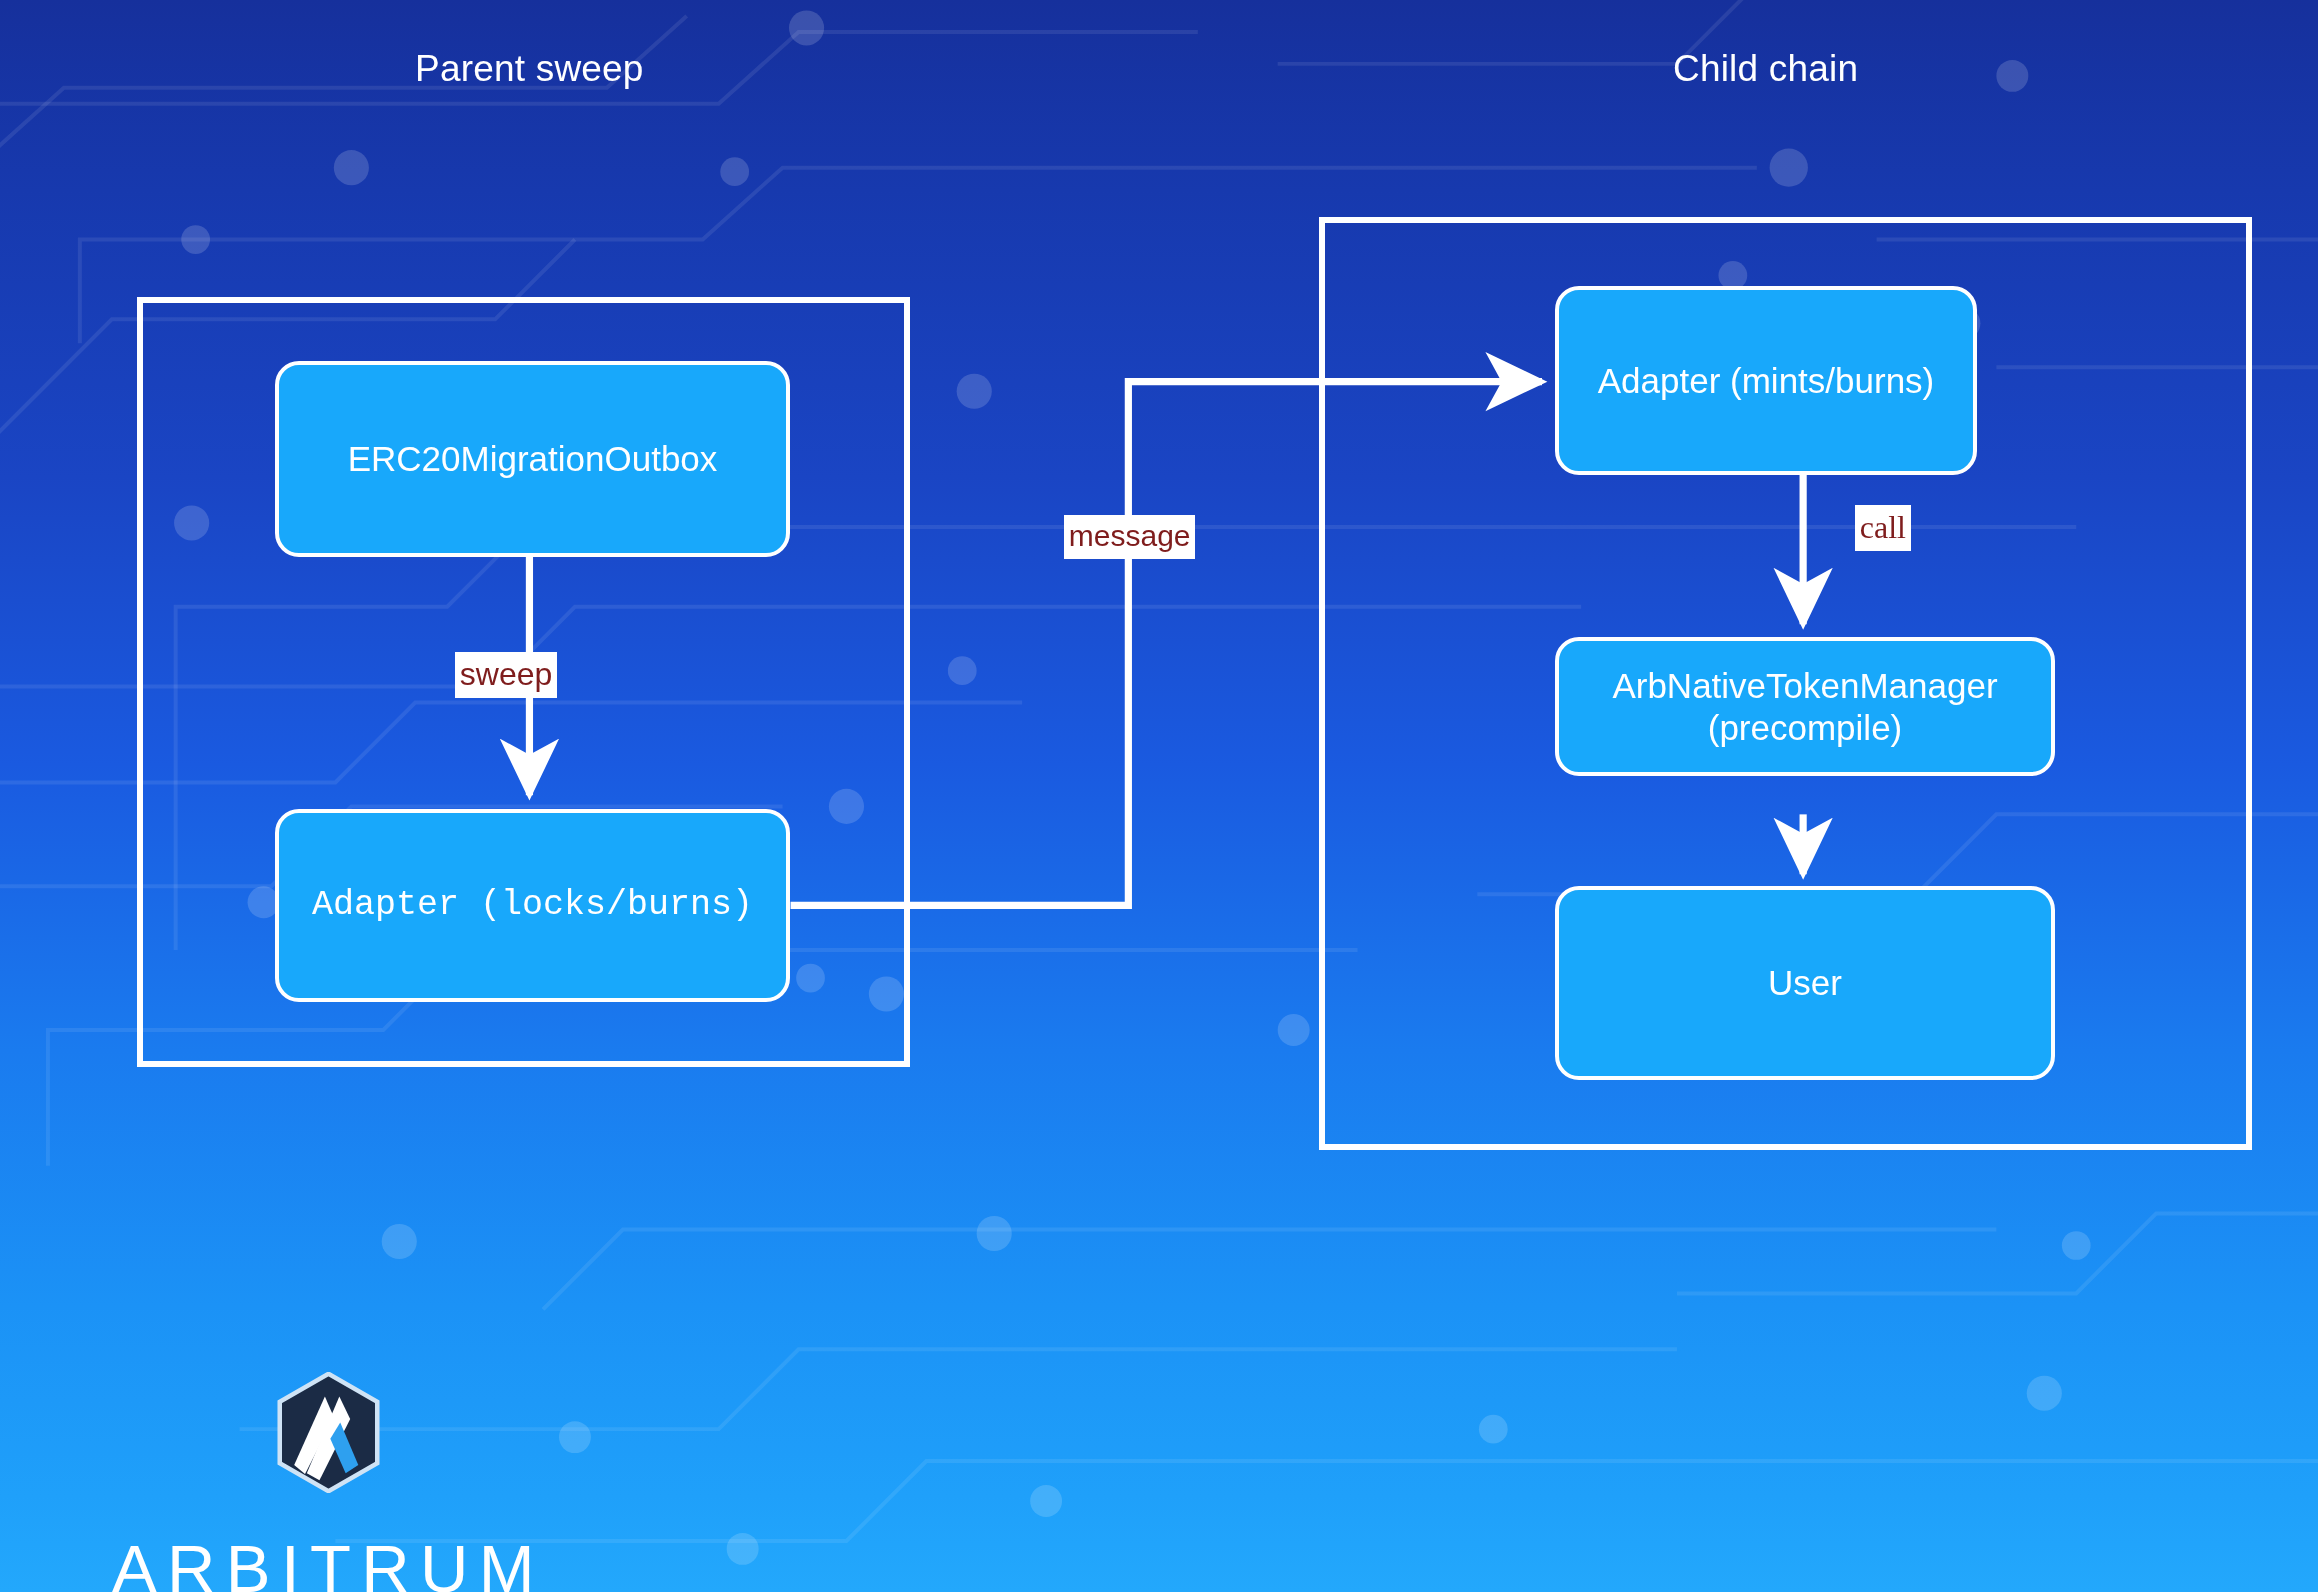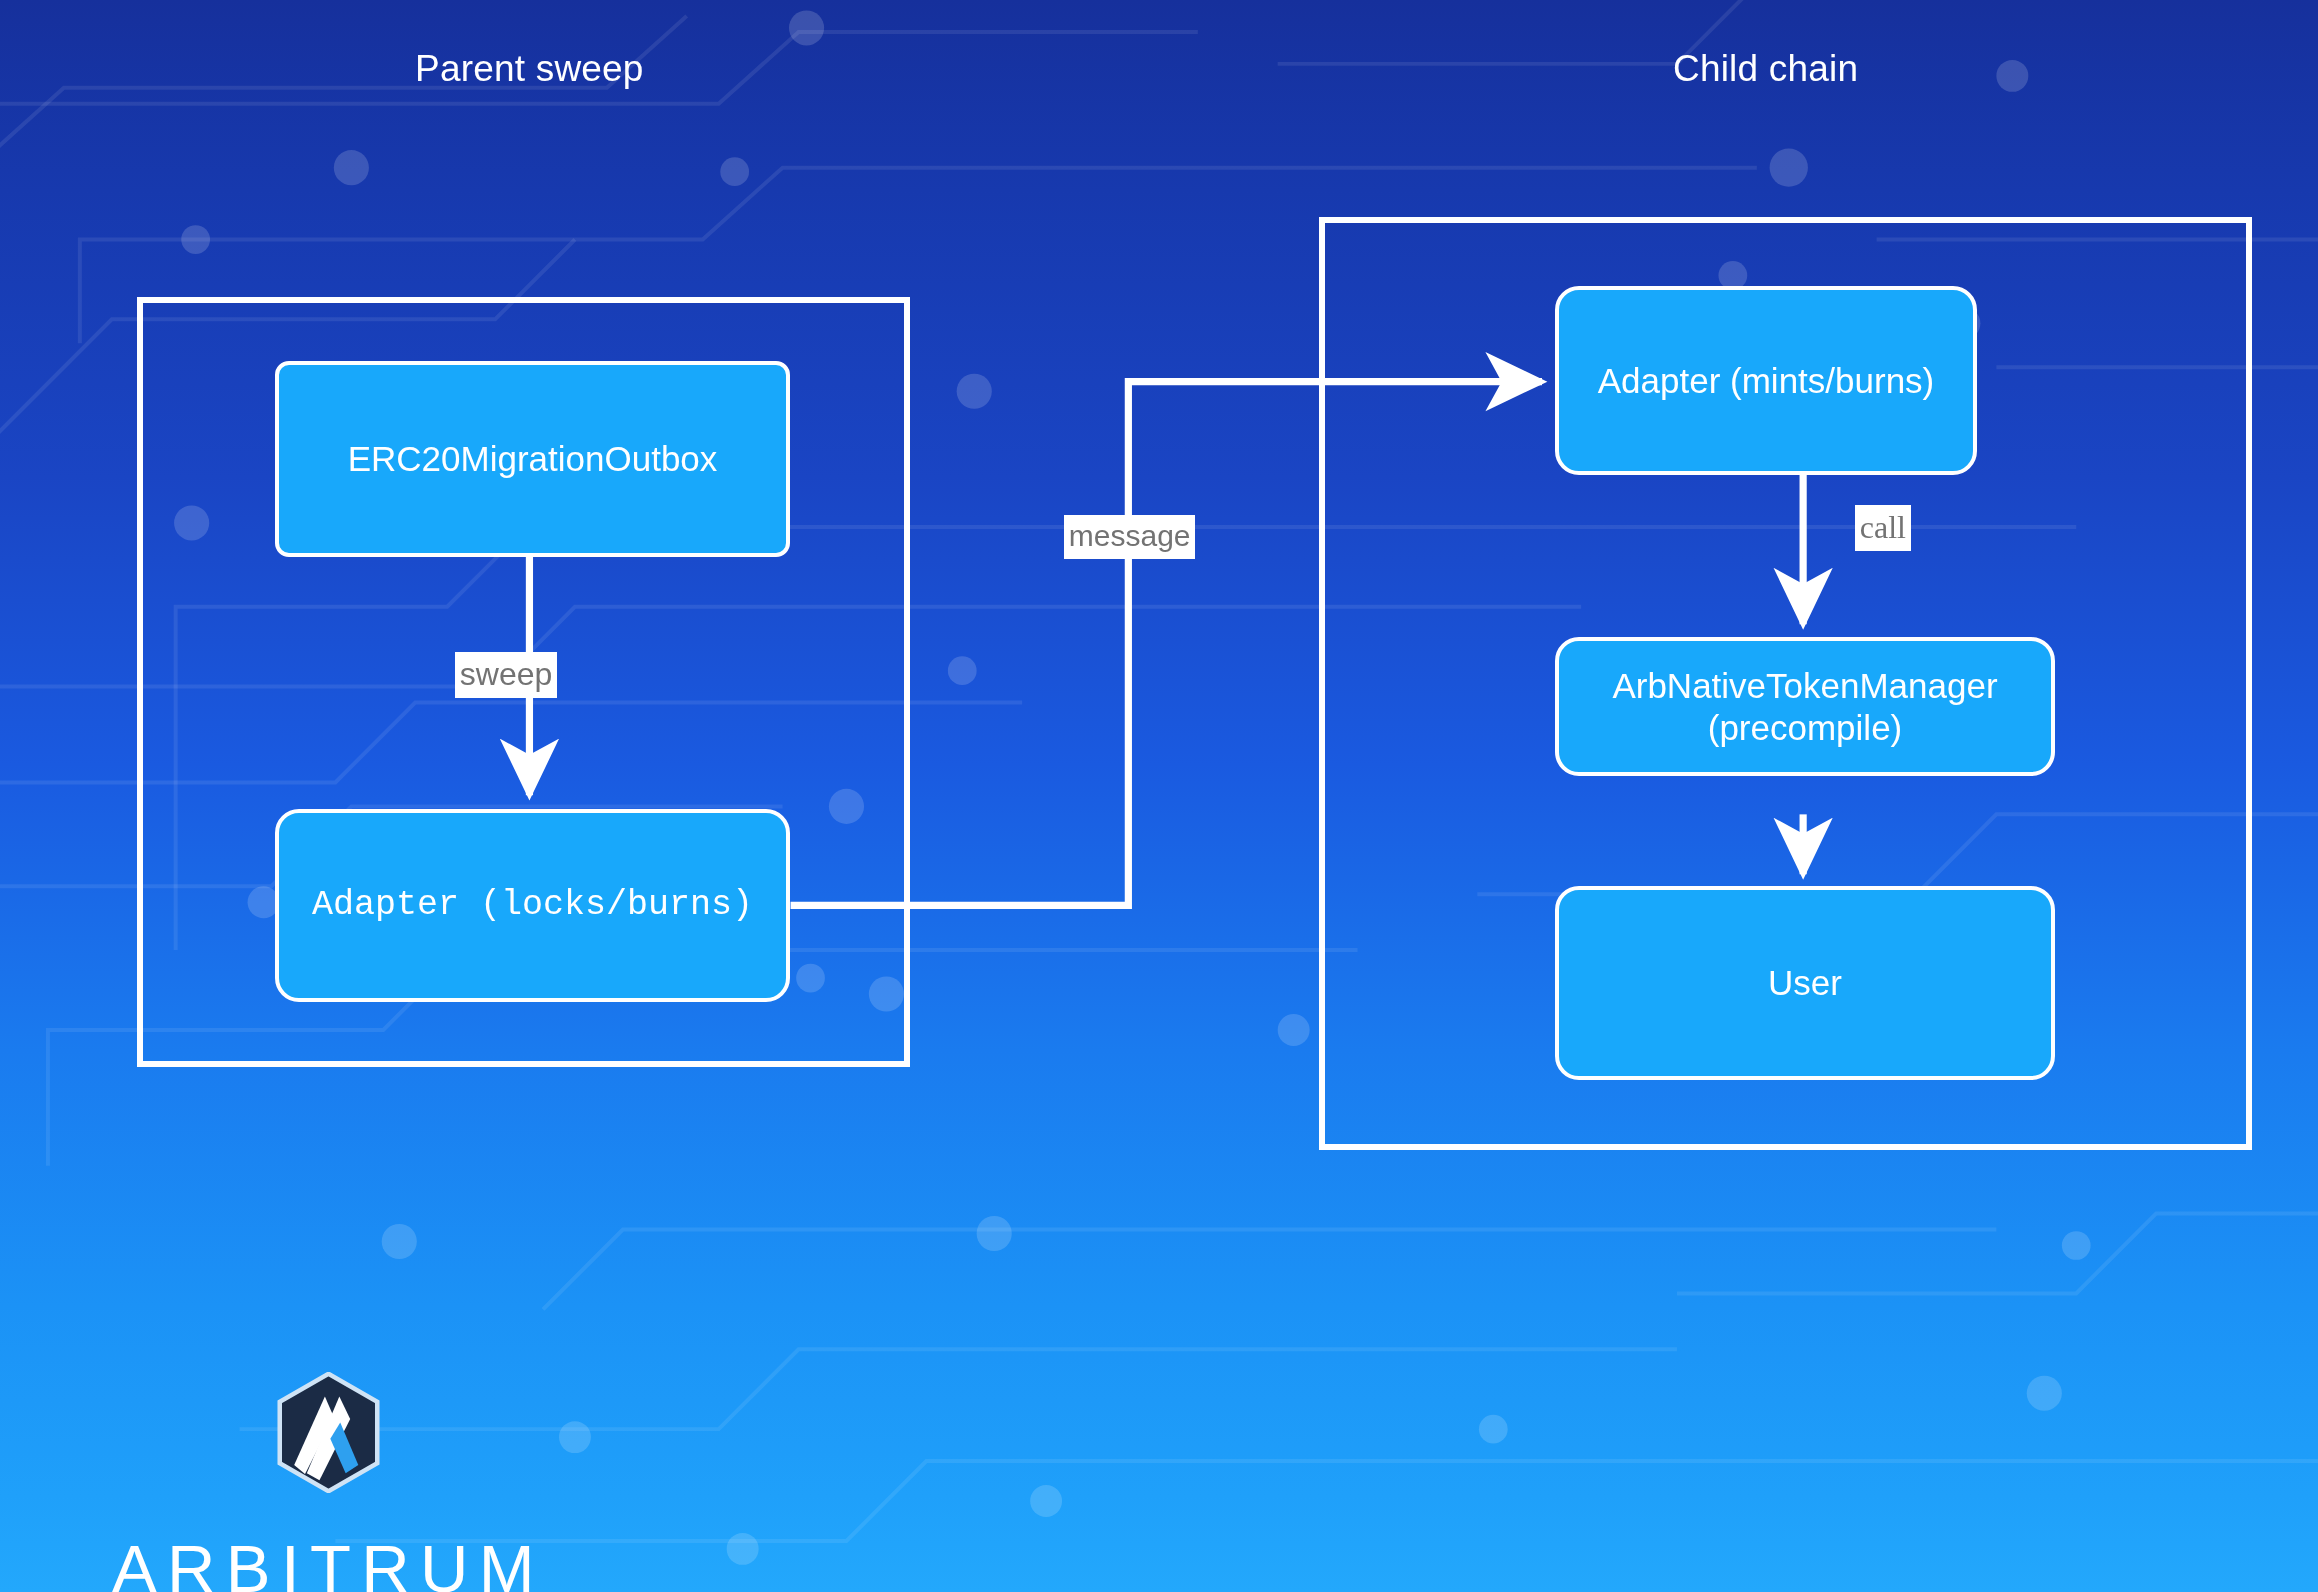--- a/index.html
+++ b/index.html
@@ -66,31 +66,31 @@
     color: #ffffff;
     display: flex;
     align-items: center;
     justify-content: center;
     text-align: center;
     font-size: 35px;
     line-height: 1.18;
     padding: 0 4.8px;
     white-space: pre-line;
   }
-  #node-outbox  { left: 275px;  top: 361px;  width: 515px; height: 196px; border-radius: 14px; }
+  #node-outbox  { left: 275px;  top: 361px;  width: 515px; height: 196px; }
   #node-lock    { left: 275px;  top: 809px; width: 515px; height: 193px; font-family: Liberation Mono, monospace; }
   #node-mint    { left: 1555px; top: 286px;  width: 422px; height: 189px; }
   #node-antm    { left: 1555px; top: 637px;  width: 500px; height: 139px; }
   #node-user    { left: 1555px; top: 886px; width: 500px; height: 194px; }
 
   
   .edge-label {
     position: absolute;
     background: #ffffff;
-    color: #737373;
+    color: #7f1d1d;
     font-size: 32px;
     line-height: 1.0;
     padding: 6.4px 4.8px 8px 4.8px;
     white-space: nowrap;
   }
   #label-sweep   { left: 455px;  top: 652px; }
   #label-message { left: 1064px; top: 515px; font-size: 30px; }
   #label-call    { left: 1855px; top: 505px; font-family: Liberation Serif, serif; }
 
   

